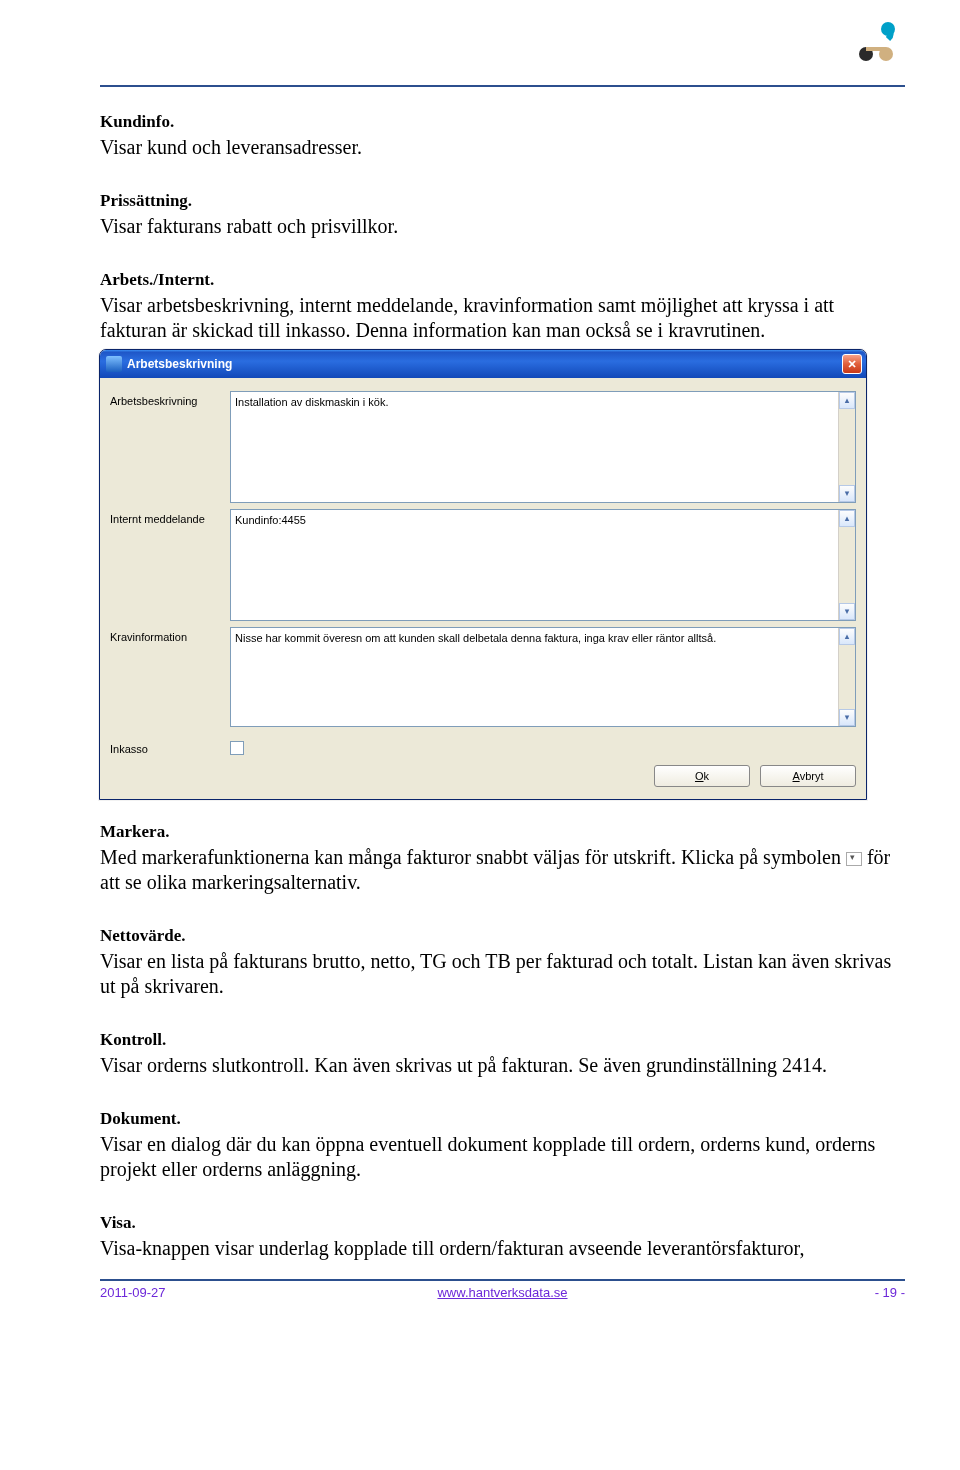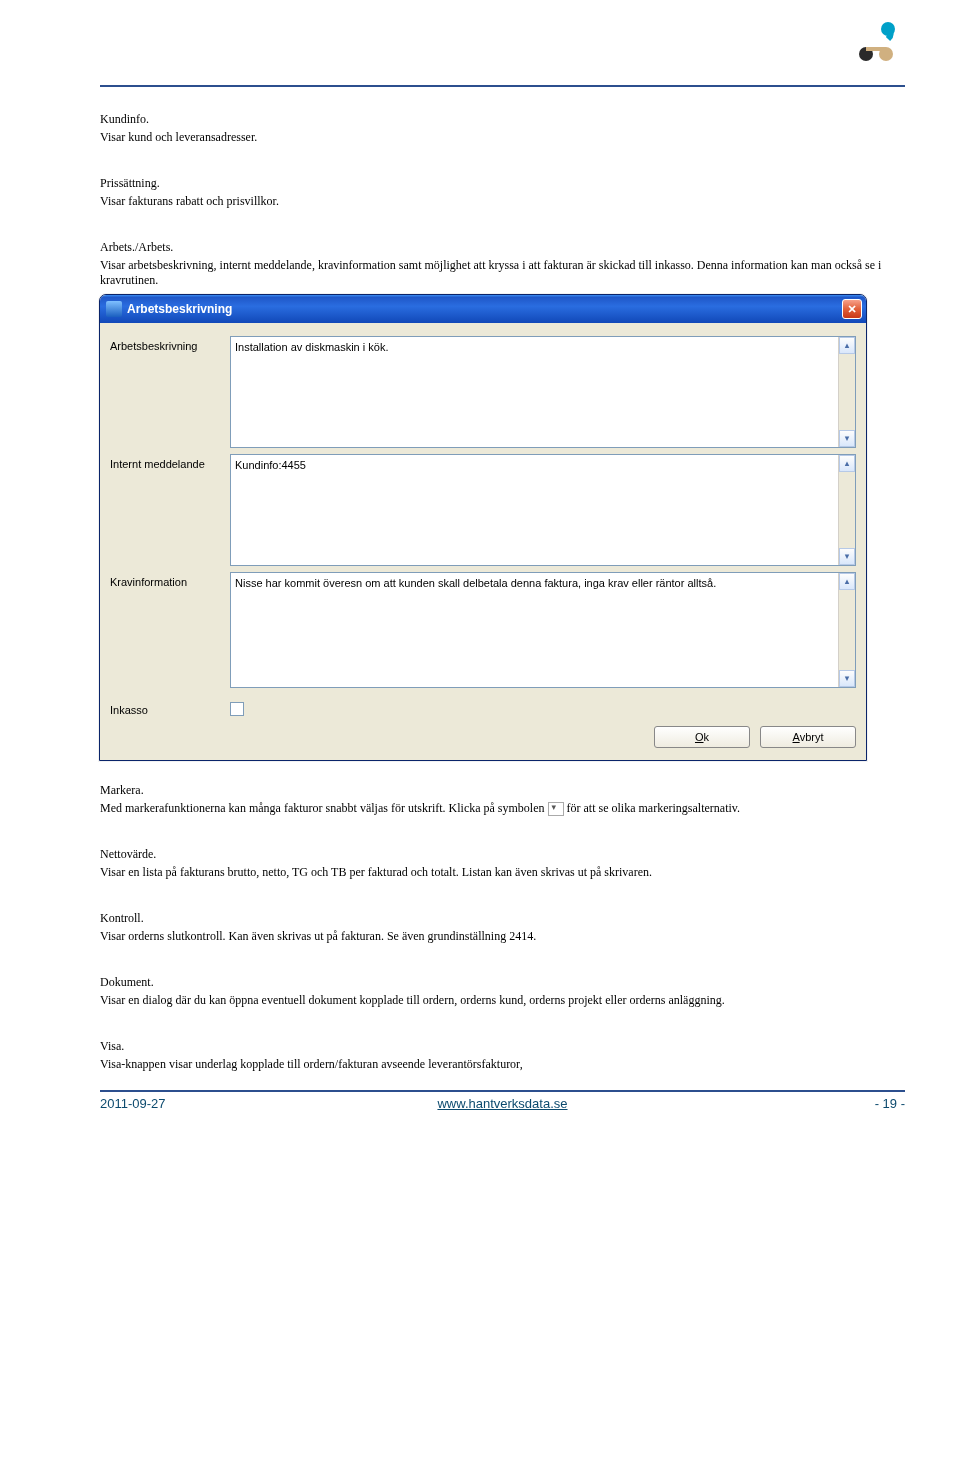--- a/index.html
+++ b/index.html
@@ -19,27 +19,27 @@
     top: 18px;
     right: 60px;
   }
   .hr-top {
     border: none;
     border-top: 2px solid #2c4f8e;
     margin: 55px 0 25px 0;
   }
   .heading {
     font-family: Georgia, 'Times New Roman', serif;
-    font-weight: normal;
-    font-size: 12px;
+    font-weight: bold;
+    font-size: 17px;
     margin: 14px 0 3px 0;
   }
   .para {
     font-family: Georgia, 'Times New Roman', serif;
-    font-size: 12px;
+    font-size: 20px;
     margin: 0 0 3px 0;
     line-height: 1.25;
   }
   .section-gap { height: 14px; }
   .inline-icon {
     display: inline-block;
     width: 16px; height: 14px;
     background: #fff;
     border: 1px solid #aaa;
     vertical-align: middle;
@@ -165,21 +165,21 @@
   
   .hr-bot {
     border: none;
     border-top: 2px solid #2c4f8e;
     margin: 18px 0 4px 0;
   }
   .footer {
     display:flex;
     font-family: Verdana, Tahoma, sans-serif;
     font-size: 13px;
-    color: #0c4a6e;
+    color: #6d28d9;
     padding: 0 0 12px 0;
   }
   .footer .f1 { flex:1; text-align:left; }
   .footer .f2 { flex:1; text-align:center;text-decoration:underline; }
   .footer .f3 { flex:1; text-align:right; }
 </style>
 </head>
 <body>
 
 <div class="page">
@@ -197,21 +197,21 @@
   <hr class="hr-top">
 
   <div class="heading">Kundinfo.</div>
   <div class="para">Visar kund och leveransadresser.</div>
   <div class="section-gap"></div>
 
   <div class="heading">Prissättning.</div>
   <div class="para">Visar fakturans rabatt och prisvillkor.</div>
   <div class="section-gap"></div>
 
-  <div class="heading">Arbets./Arbets.</div>
+  <div class="heading">Arbets./Internt.</div>
   <div class="para">Visar arbetsbeskrivning, internt meddelande, kravinformation samt möjlighet att kryssa i att fakturan är skickad till inkasso. Denna information kan man också se i kravrutinen.</div>
 
   <div class="winxp">
     <div class="titlebar">
       <span class="ticon"></span>
       <span>Arbetsbeskrivning</span>
       <span class="spacer"></span>
       <span class="close">✕</span>
     </div>
     <div class="winbody">
@@ -230,21 +230,21 @@
         <div class="ta">
           <span>Kundinfo:4455</span>
           <div class="sb">
             <div class="sbtn">▴</div>
             <div class="sbtn">▾</div>
           </div>
         </div>
       </div>
       <div class="row">
         <div class="lbl">Kravinformation</div>
-        <div class="ta" style="height:116px">
+        <div class="ta" style="height:100px">
           <span>Nisse har kommit överesn om att kunden skall delbetala denna faktura, inga krav eller räntor alltså.</span>
           <div class="sb">
             <div class="sbtn">▴</div>
             <div class="sbtn">▾</div>
           </div>
         </div>
       </div>
       <div class="row" style="align-items:center;margin-top:12px">
         <div class="lbl">Inkasso</div>
         <div class="chk"></div>

